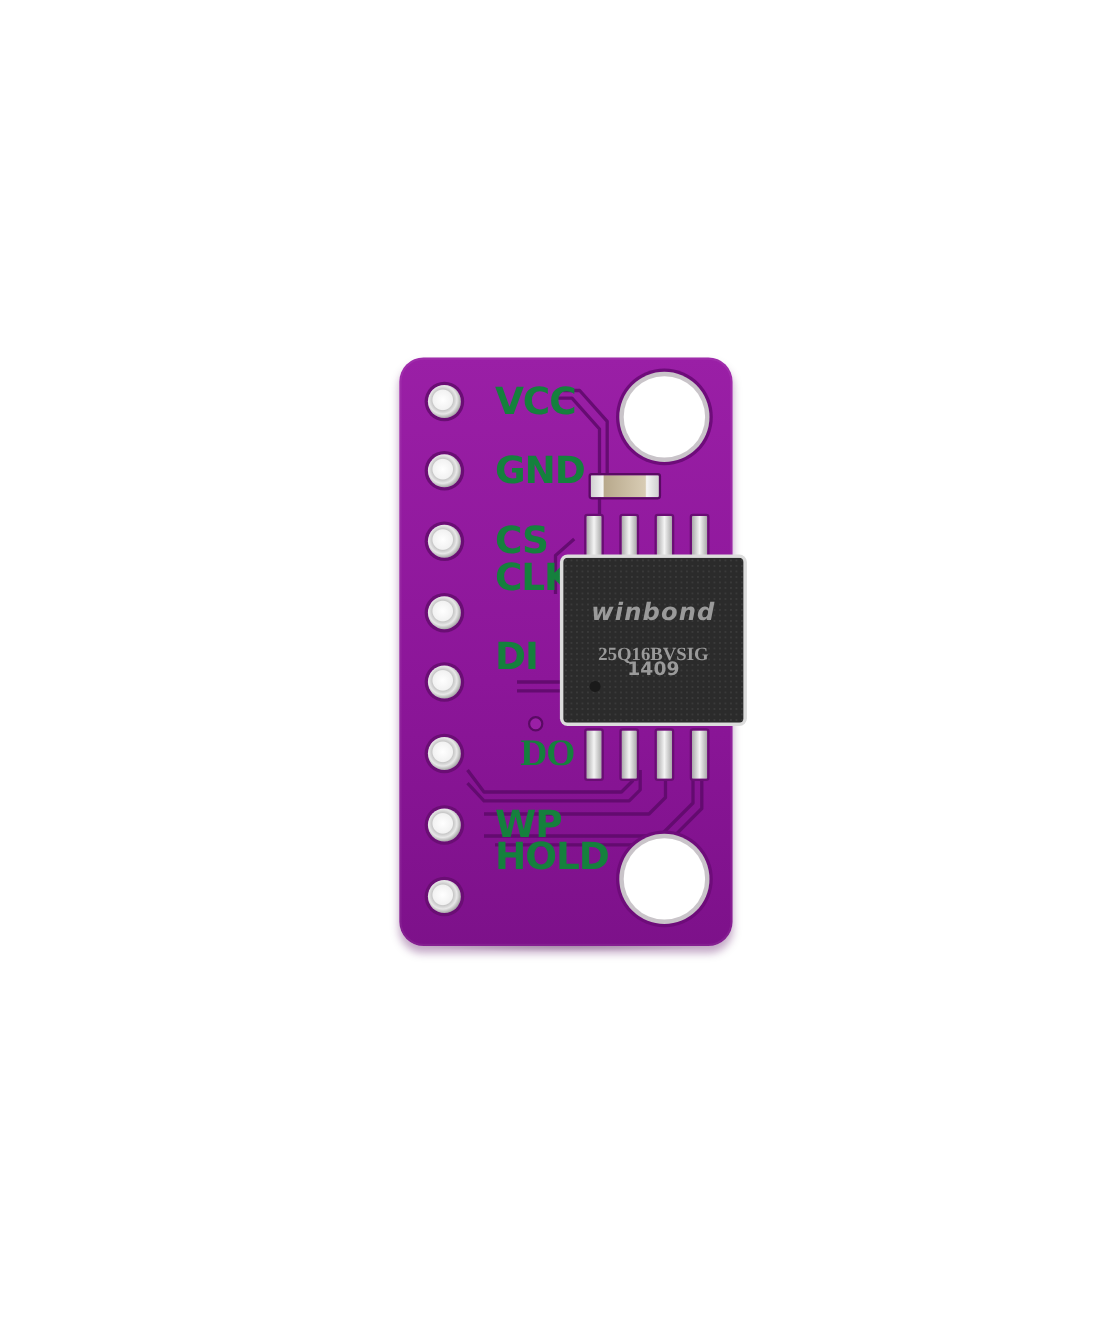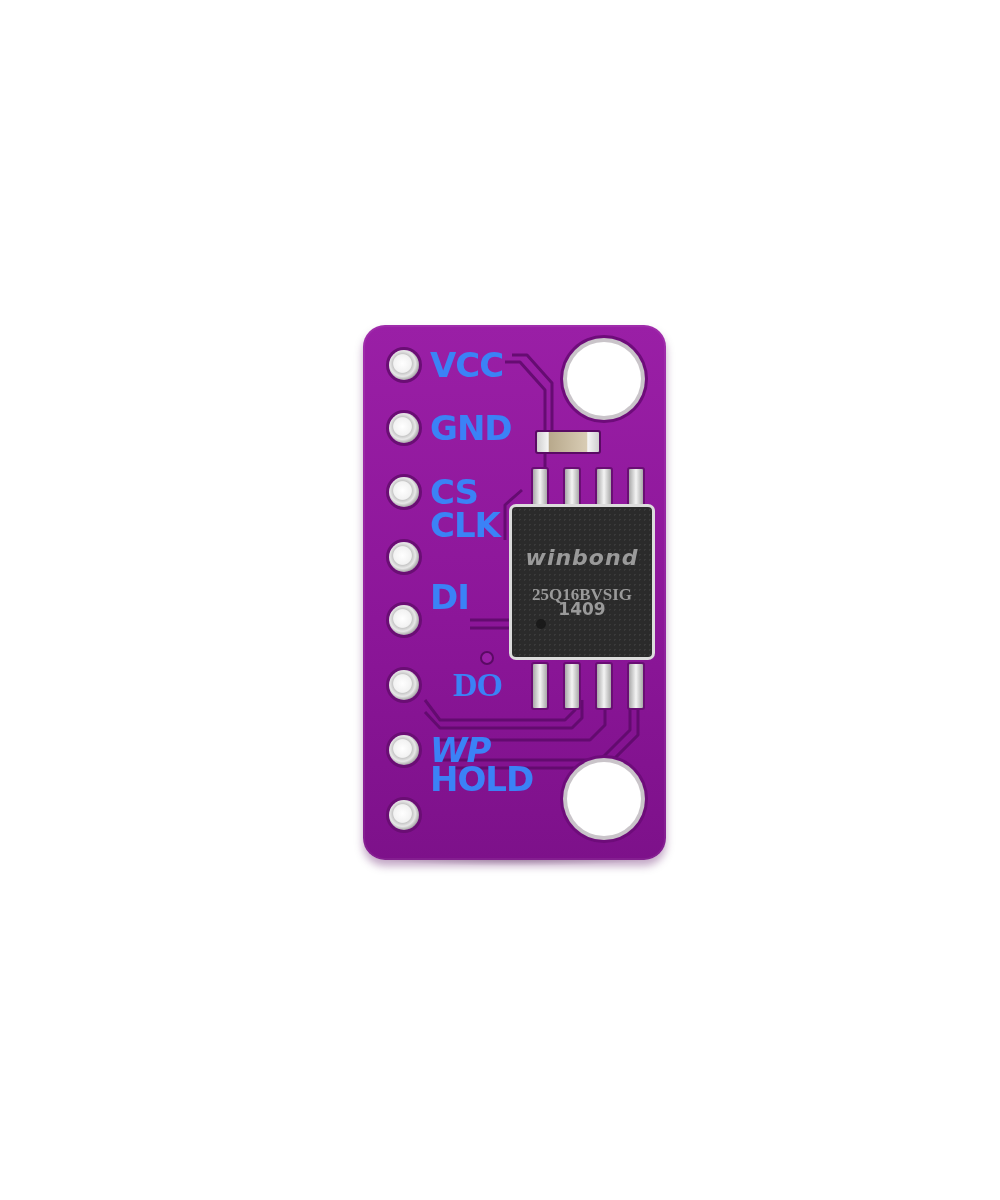--- a/index.html
+++ b/index.html
@@ -14,30 +14,30 @@
     position:absolute; left:380px; top:852px; width:270px; height:14px;
     background:radial-gradient(ellipse at center, rgba(120,110,120,0.35) 0%, rgba(255,255,255,0) 70%);
   }
   svg.traces { position:absolute; left:0; top:0; }
   .pad {
     position:absolute; width:30px; height:30px; border-radius:50%;
     background:radial-gradient(circle at 45% 45%, #ffffff 0%, #f2f2f2 38%, #c9c9c9 42%, #e8e8e8 55%, #9a9a9a 75%);
     box-shadow:0 0 0 3px #6a0e74;
   }
   .label {
-    position:absolute; color:#3b82f6; font-family:"DejaVu Sans", sans-serif;
-    font-weight:bold; font-size:34px; letter-spacing:-1px; line-height:1;
+    position:absolute; color:#15803d; font-family:"DejaVu Sans", sans-serif;
+    font-weight:bold; font-size:34px; letter-spacing:-1px; line-height:1;margin-left:20px;
   }
   .hole {
     position:absolute; width:74px; height:74px; border-radius:50%;
     background:#ffffff;
     box-shadow:0 0 0 4px #c9c4c9, 0 0 0 7px #6e0c7a;
   }
   .chip {
-    position:absolute; left:512px; top:507px; width:140px; height:150px;
+    position:absolute; left:512px; top:507px; width:164px; height:150px;
     background:#2b2b2b; border-radius:4px;
     box-shadow:0 0 0 3px #dcdcdc;
     background-image:radial-gradient(#3a3a3a 1px, transparent 1px);
     background-size:5px 5px;
   }
   .chip-text { position:absolute; left:0; width:100%; text-align:center; color:#9a9a9a; font-weight:bold; }
   .chip-brand { top:38px; font-size:22px; font-style:italic; letter-spacing:1px; }
   .chip-part { top:78px; font-size:17px; letter-spacing:0px;font-family:Liberation Serif, serif; }
   .chip-code { top:92px; font-size:17px; }
   .dot1 { position:absolute; left:24px; top:112px; width:10px; height:10px; border-radius:50%; background:#1a1a1a; }
@@ -89,21 +89,21 @@
 <div class="pad" style="left:389px;top:670px;"></div>
 <div class="pad" style="left:389px;top:735px;"></div>
 <div class="pad" style="left:389px;top:800px;"></div>
 
 <div class="label" style="left:430px;top:348px;">VCC</div>
 <div class="label" style="left:430px;top:411px;">GND</div>
 <div class="label" style="left:430px;top:475px;">CS</div>
 <div class="label" style="left:430px;top:508px;">CLK</div>
 <div class="label" style="left:430px;top:580px;">DI</div>
 <div class="label" style="left:453px;top:668px;font-family:Liberation Serif, serif;">DO</div>
-<div class="label" style="left:430px;top:733px;font-style:italic;">WP</div>
+<div class="label" style="left:430px;top:733px;">WP</div>
 <div class="label" style="left:430px;top:762px;">HOLD</div>
 
 <div class="smd"></div>
 <div class="via"></div>
 
 <div class="lead" style="left:531px;top:467px;"></div>
 <div class="lead" style="left:563px;top:467px;"></div>
 <div class="lead" style="left:595px;top:467px;"></div>
 <div class="lead" style="left:627px;top:467px;"></div>
 

